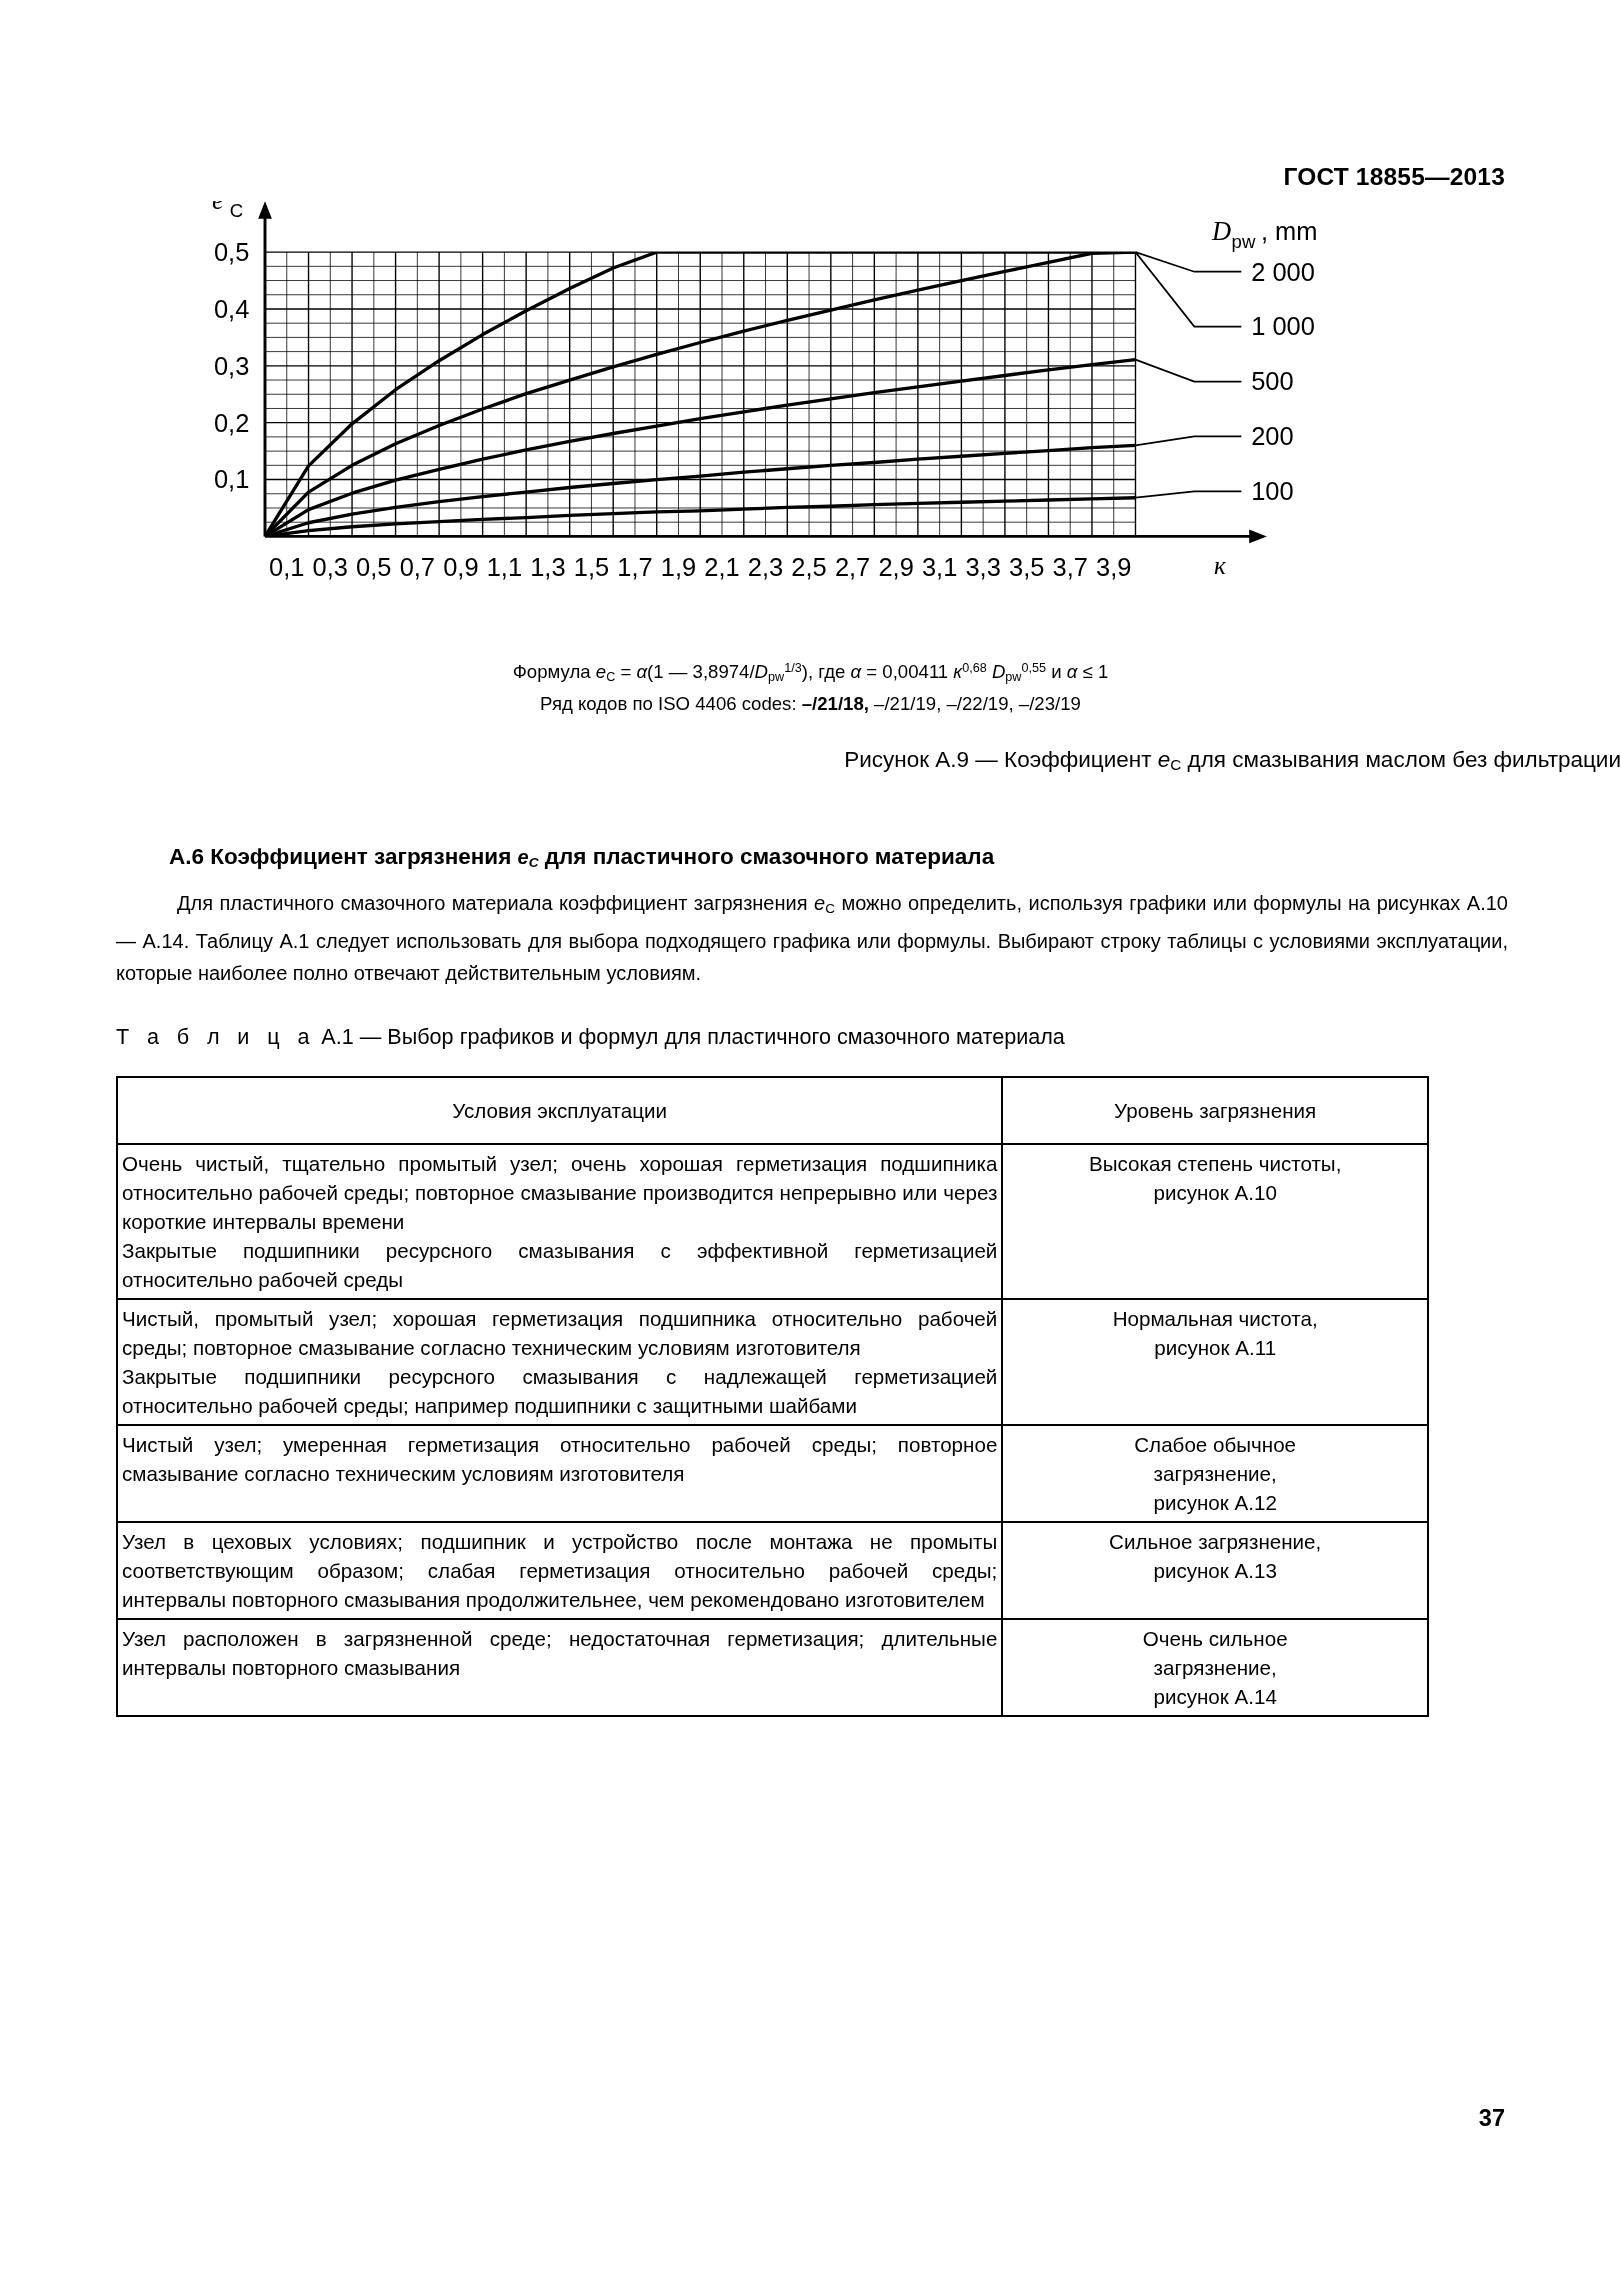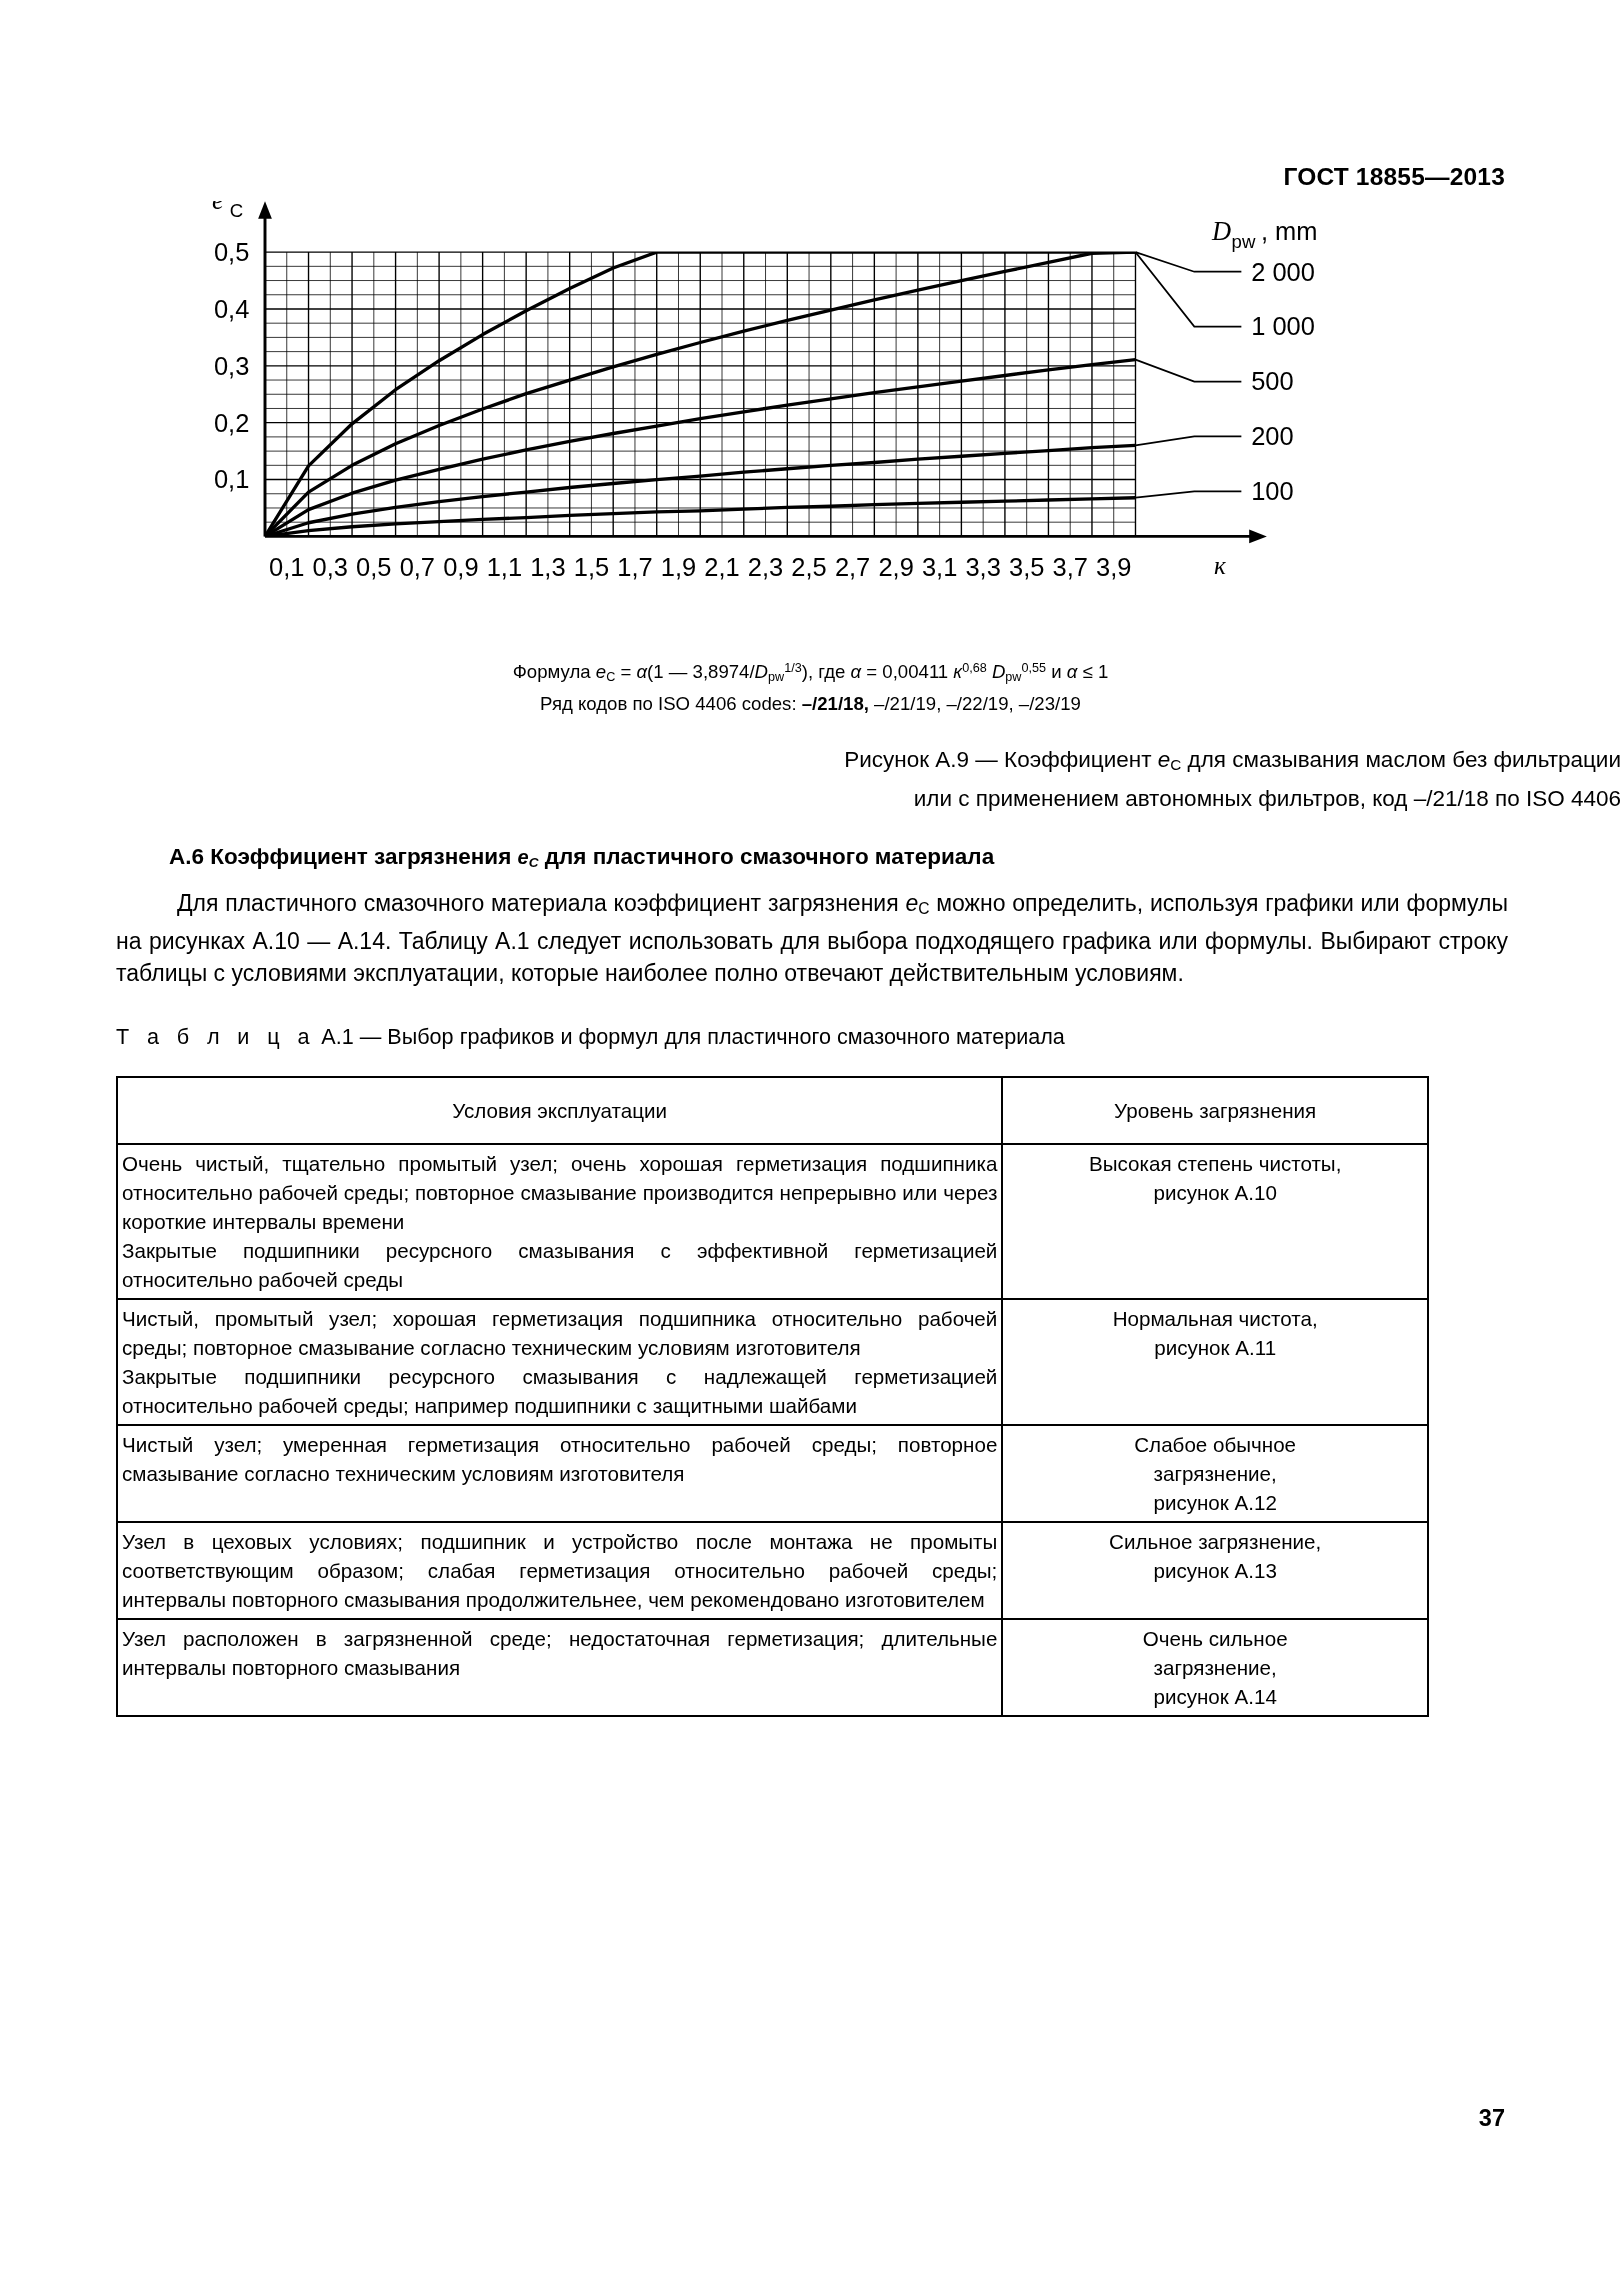--- a/index.html
+++ b/index.html
@@ -41,21 +41,21 @@
   
   .h6{
     position:absolute;left:169px;top:844px;
     font-size:22.5px;font-weight:bold;
   }
   .h6 .big{font-size:20px;font-style:italic;}
 
   
   .para{
     position:absolute;left:116px;top:887px;width:1392px;
-    font-size:23px;line-height:32px;text-align:justify;
+    font-size:20px;line-height:32px;text-align:justify;
     text-indent:61px;
   }
   .para i{font-style:italic;}
 
   
   .tblcap{
     position:absolute;left:116px;top:1024px;
     font-size:21.6px;
   }
   .tblcap .sp{letter-spacing:5.9px;}
@@ -228,21 +228,20 @@
     </div>
     <div>
       <span>Ряд кодов по ISO 4406 codes: </span><span class="b">–/21/18,</span><span> –/21/19, –/22/19, –/23/19</span>
     </div>
   </div>
 
   <div class="figcap">
     <div>
       <span>Рисунок А.9 — Коэффициент </span><i>e</i><sub>C</sub><span> для смазывания маслом без фильтрации</span>
     </div>
-    <div>или с применением автономных фильтров, код –/21/18 по ISO 4406</div>
   </div>
 
   <div class="h6">
     <span>А.6 Коэффициент загрязнения </span><span class="big">e<sub>C</sub></span><span> для пластичного смазочного материала</span>
   </div>
 
   <div class="para">
     <span>Для пластичного смазочного материала коэффициент загрязнения </span><i>e</i><sub>C</sub><span> можно определить, используя графики или формулы на рисунках А.10 — А.14. Таблицу А.1 следует использовать для выбора подходящего графика или формулы. Выбирают строку таблицы с условиями эксплуатации, которые наиболее полно отвечают действительным условиям.</span>
   </div>
 

